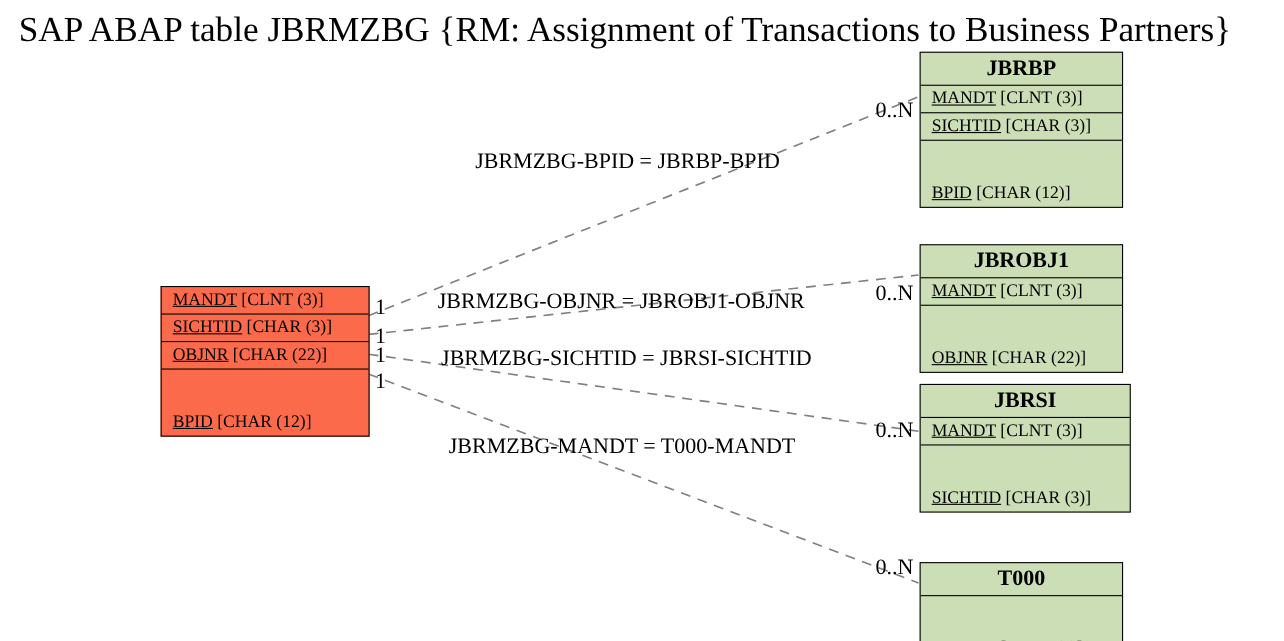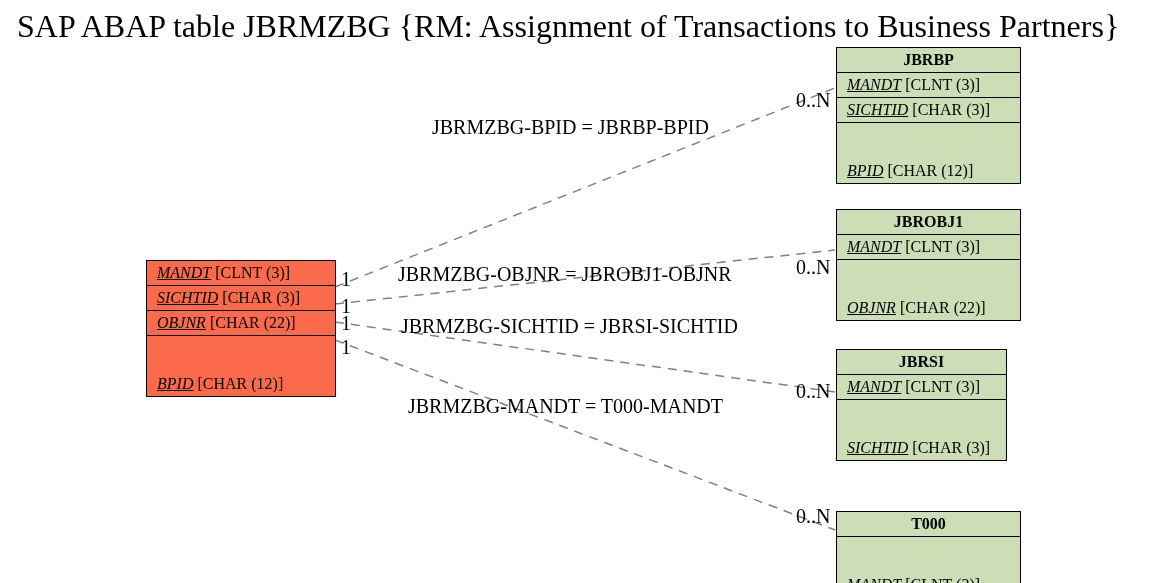--- a/index.html
+++ b/index.html
@@ -20,30 +20,30 @@
   .entity{
     position:absolute;
     border:1px solid #000;
     box-sizing:border-box;
   }
   .entity .hdr{
     font-weight:bold;
     text-align:center;
     border-bottom:1px solid #000;
     padding:3px 2px;
-    font-size:16px;
+    font-size:20px;
   }
   .entity .row{
     border-bottom:1px solid #000;
     padding:3px 10px;
     font-size:16px;
     white-space:nowrap;
   }
   .entity .row:last-child{border-bottom:none;margin-top:36px;}
-  .entity .row .fk{font-style:italic; text-decoration:underline;text-align:center;}
+  .entity .row .fk{text-decoration:underline;text-align:center;}
   .src{background:#fb6a4a;}
   .tgt{background:#ccdeb5;}
   svg{position:absolute;left:0;top:0;width:1167px;height:583px;pointer-events:none;}
   .dash{stroke:#808080;stroke-width:1.5;stroke-dasharray:9 7;fill:none;}
   .lbl{
     position:absolute;
     font-size:20px;
     white-space:nowrap;
   }
 </style>
@@ -66,38 +66,38 @@
   <div class="row"><span class="fk">BPID</span> <span>[CHAR (12)]</span></div>
 </div>
 
 <div class="entity tgt" style="left:836px;top:47px;width:185px;">
   <div class="hdr">JBRBP</div>
   <div class="row"><span class="fk">MANDT</span> <span>[CLNT (3)]</span></div>
   <div class="row"><span class="fk">SICHTID</span> <span>[CHAR (3)]</span></div>
   <div class="row"><span class="fk">BPID</span> <span>[CHAR (12)]</span></div>
 </div>
 
-<div class="entity tgt" style="left:836px;top:209px;width:185px;">
+<div class="entity tgt" style="left:836px;top:222px;width:185px;">
   <div class="hdr">JBROBJ1</div>
   <div class="row"><span class="fk">MANDT</span> <span>[CLNT (3)]</span></div>
   <div class="row"><span class="fk">OBJNR</span> <span>[CHAR (22)]</span></div>
 </div>
 
-<div class="entity tgt" style="left:836px;top:349px;width:171px;">
+<div class="entity tgt" style="left:836px;top:349px;width:192px;">
   <div class="hdr">JBRSI</div>
   <div class="row"><span class="fk">MANDT</span> <span>[CLNT (3)]</span></div>
   <div class="row"><span class="fk">SICHTID</span> <span>[CHAR (3)]</span></div>
 </div>
 
 <div class="entity tgt" style="left:836px;top:511px;width:185px;">
   <div class="hdr">T000</div>
   <div class="row"><span class="fk">MANDT</span> <span>[CLNT (3)]</span></div>
 </div>
 
-<div class="lbl" style="left:432px;top:116px;">JBRMZBG-BPID = JBRBP-BPID</div>
+<div class="lbl" style="left:432px;top:136px;">JBRMZBG-BPID = JBRBP-BPID</div>
 <div class="lbl" style="left:398px;top:263px;">JBRMZBG-OBJNR = JBROBJ1-OBJNR</div>
 <div class="lbl" style="left:401px;top:315px;">JBRMZBG-SICHTID = JBRSI-SICHTID</div>
 <div class="lbl" style="left:408px;top:395px;">JBRMZBG-MANDT = T000-MANDT</div>
 
 <div class="lbl" style="left:341px;top:268px;">1</div>
 <div class="lbl" style="left:341px;top:295px;">1</div>
 <div class="lbl" style="left:341px;top:312px;">1</div>
 <div class="lbl" style="left:341px;top:336px;">1</div>
 
 <div class="lbl" style="left:796px;top:89px;">0..N</div>

